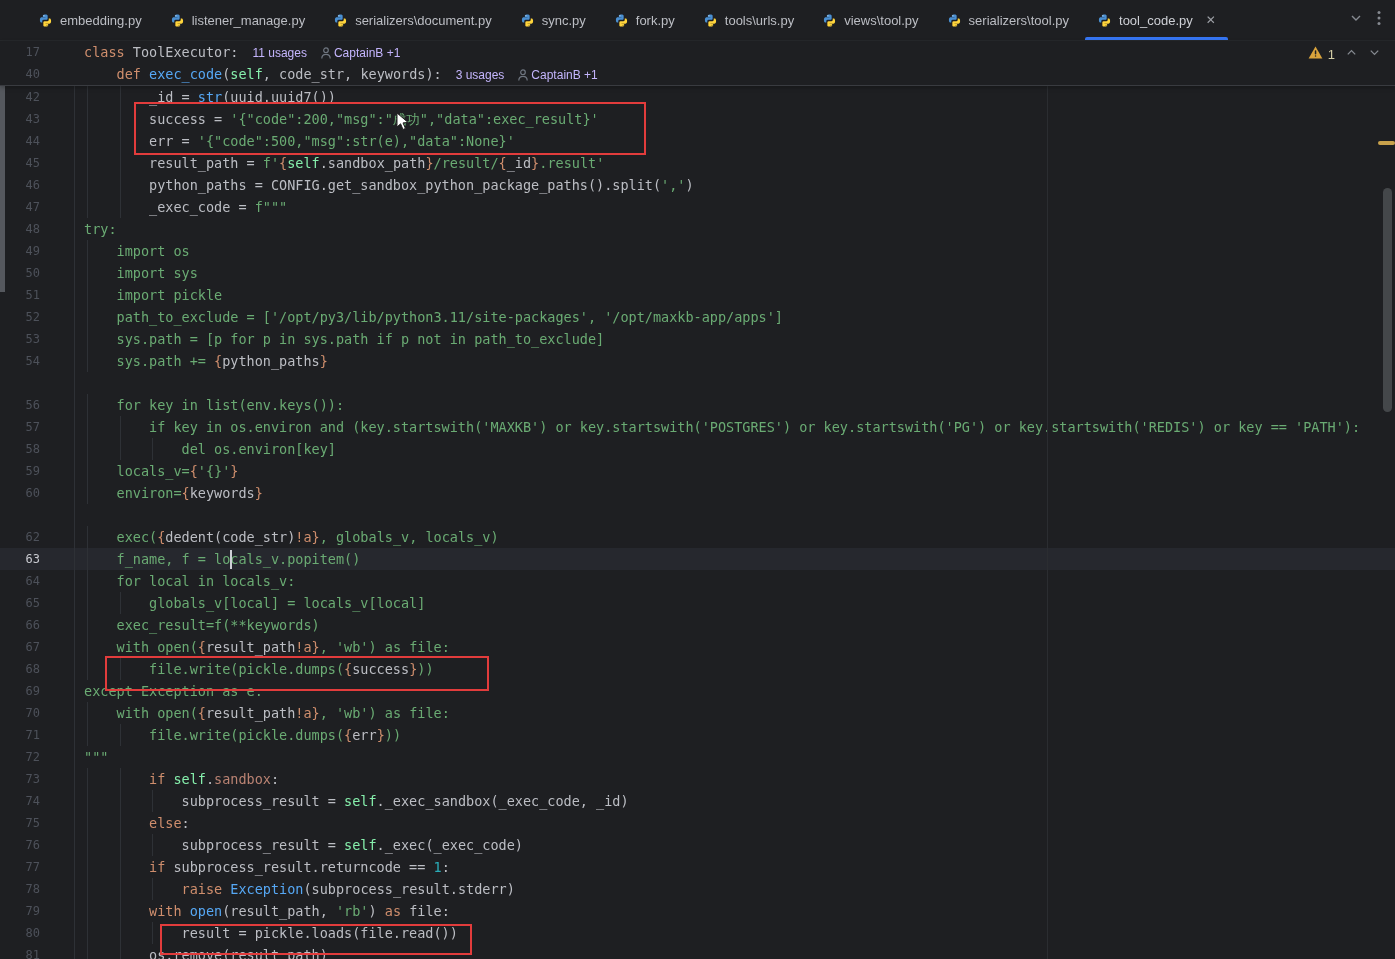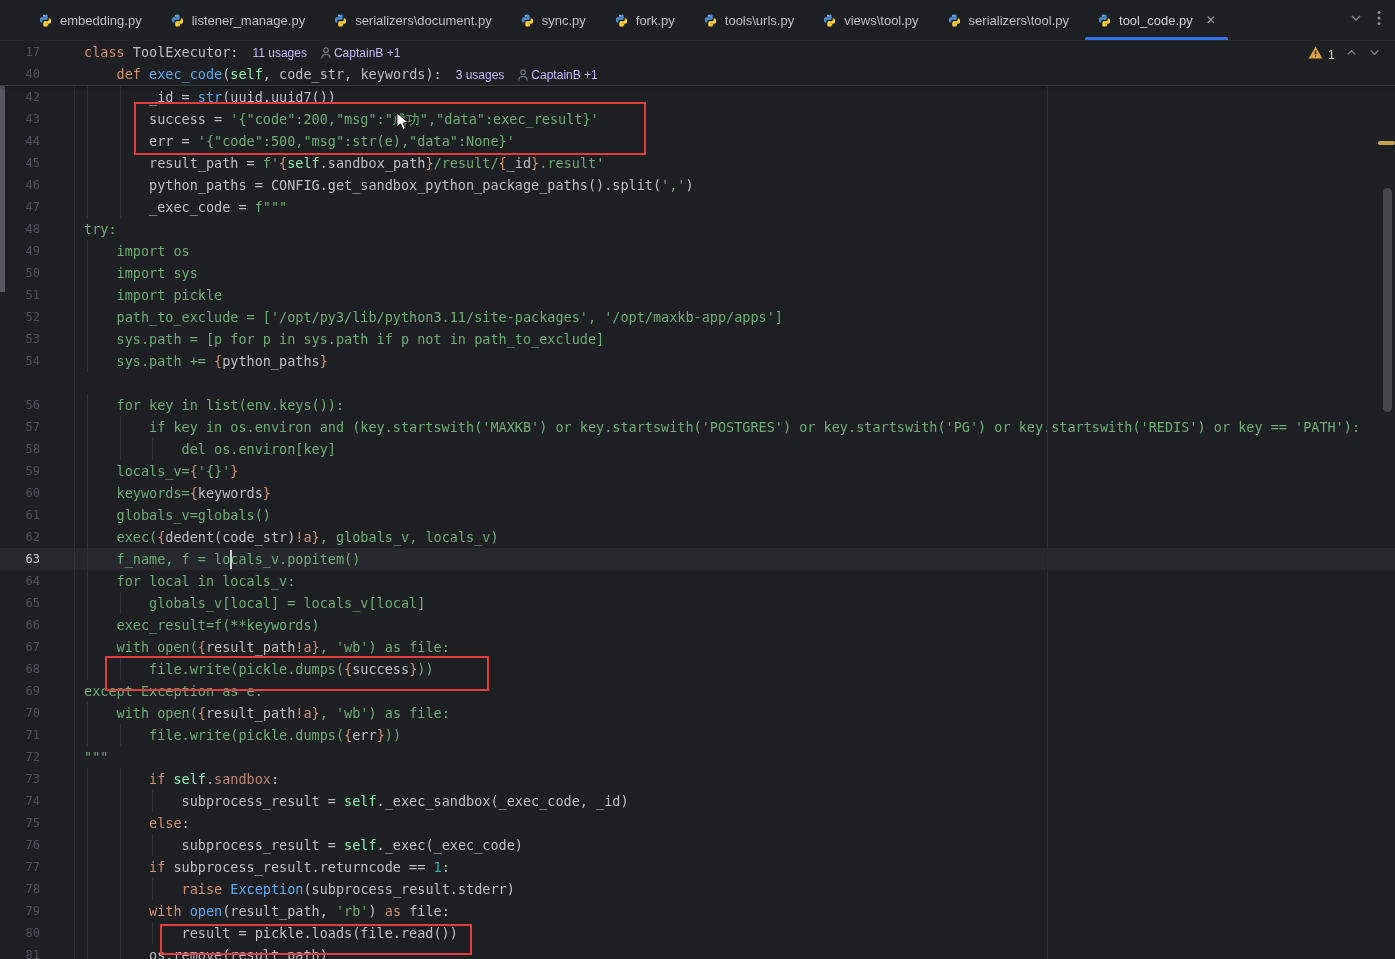--- a/index.html
+++ b/index.html
@@ -296,26 +296,21 @@
         <div class="code"><span class="s">            del os.environ[key]</span></div>
       </div>
       <div class="row" style="top: 374px;">
         <div class="gut">59</div>
         <div class="guide" style="left: 87px;"></div>
         <div class="code"><span class="s">    locals_v=</span><span class="k">{</span><span class="s">'{}'</span><span class="k">}</span></div>
       </div>
       <div class="row" style="top: 396px;">
         <div class="gut">60</div>
         <div class="guide" style="left: 87px;"></div>
-        <div class="code"><span class="s">    keywords=</span><span class="k">{</span><span class="p">keywords</span><span class="k">}</span></div>
-      </div>
-      <div class="row" style="top: 418px;">
-        <div class="gut">61</div>
-        <div class="guide" style="left: 87px;"></div>
-        <div class="code"><span class="s">    globals_v=globals()</span></div>
+        <div class="code"><span class="s">    environ=</span><span class="k">{</span><span class="p">keywords</span><span class="k">}</span></div>
       </div>
       <div class="row" style="top: 440px;">
         <div class="gut">62</div>
         <div class="guide" style="left: 87px;"></div>
         <div class="code"><span class="s">    exec(</span><span class="k">{</span><span class="p">dedent(code_str)</span><span class="k">!a}</span><span class="s">, globals_v, locals_v)</span></div>
       </div>
       <div class="row current" style="top: 462px;">
         <div class="gut">63</div>
         <div class="guide" style="left: 87px;"></div>
         <div class="code"><span class="s">    f_name, f = locals_v.popitem()</span></div>

